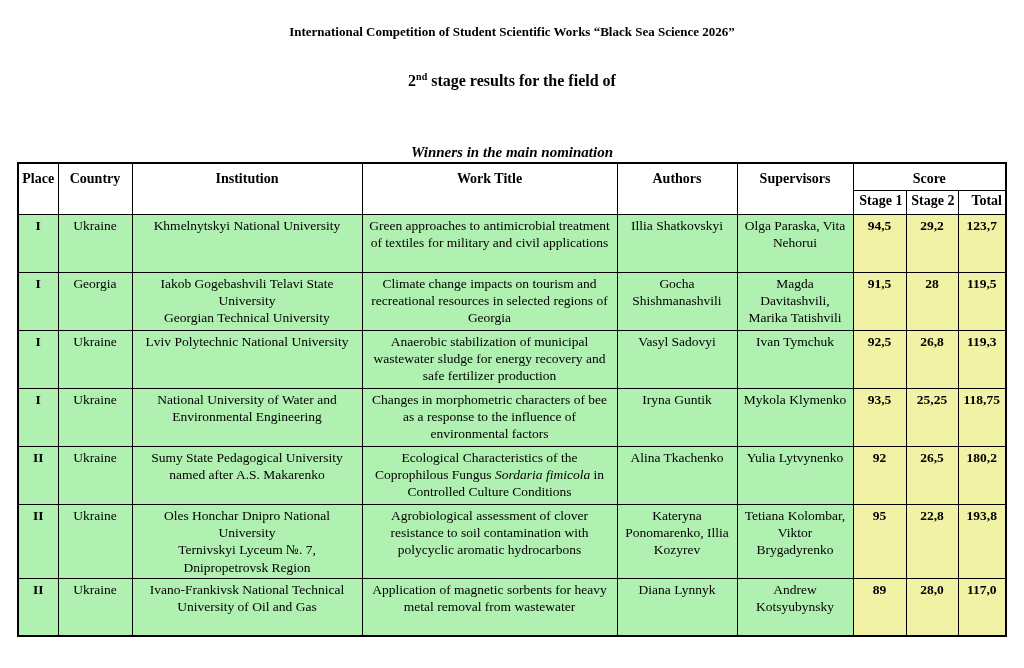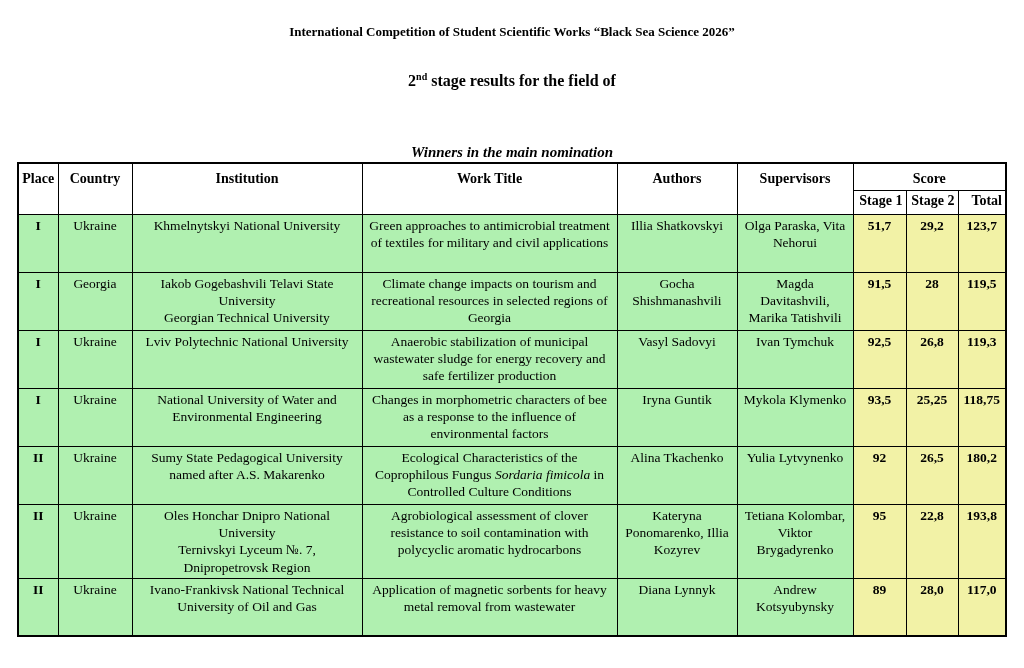--- a/index.html
+++ b/index.html
@@ -90,21 +90,21 @@
     </tr>
   </thead>
   <tbody>
       <tr>
         <td class="col-place">I</td>
         <td class="col-country">Ukraine</td>
         <td class="col-institution">Khmelnytskyi National University</td>
         <td class="col-work"><span>Green approaches to antimicrobial treatment of textiles for military and civil applications</span></td>
         <td class="col-authors">Illia Shatkovskyi</td>
         <td class="col-supervisors">Olga Paraska, Vita Nehorui</td>
-        <td class="col-score">51,7</td>
+        <td class="col-score">94,5</td>
         <td class="col-score">29,2</td>
         <td class="col-score">123,7</td>
       </tr>
       <tr>
         <td class="col-place">I</td>
         <td class="col-country">Georgia</td>
         <td class="col-institution">Iakob Gogebashvili Telavi State University
 Georgian Technical University</td>
         <td class="col-work"><span>Climate change impacts on tourism and recreational resources in selected regions of Georgia</span></td>
         <td class="col-authors">Gocha Shishmanashvili</td>

